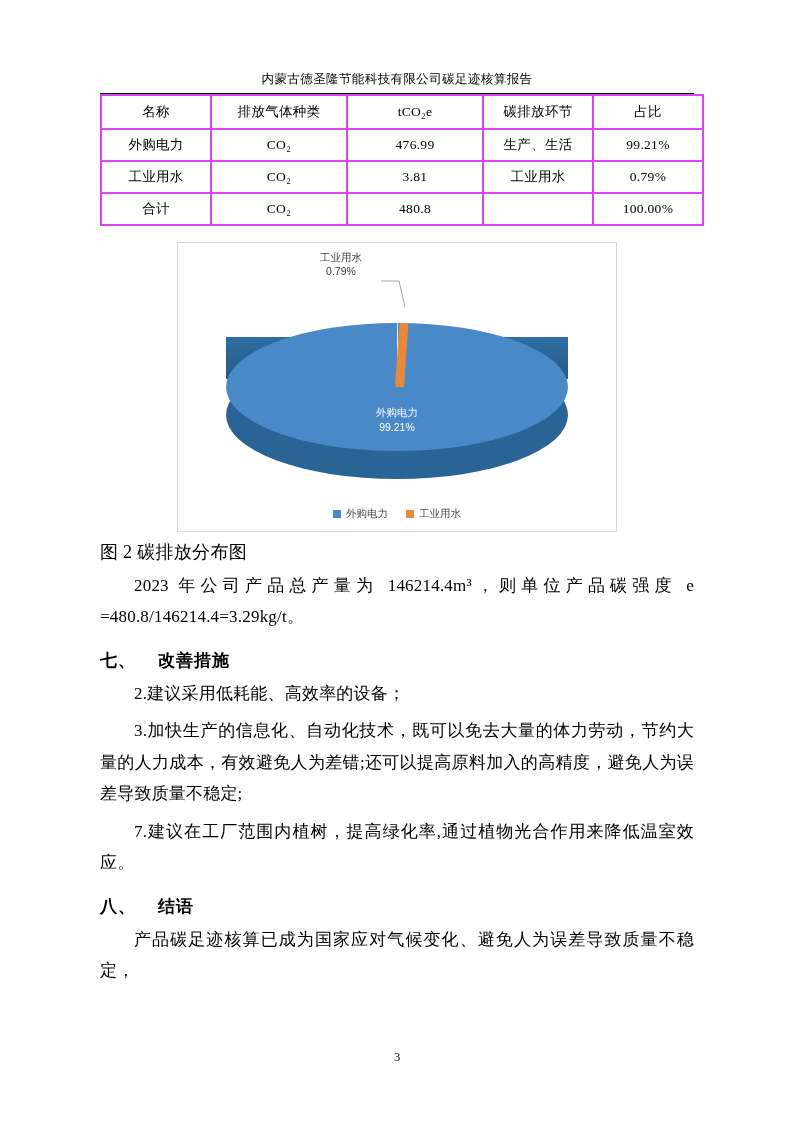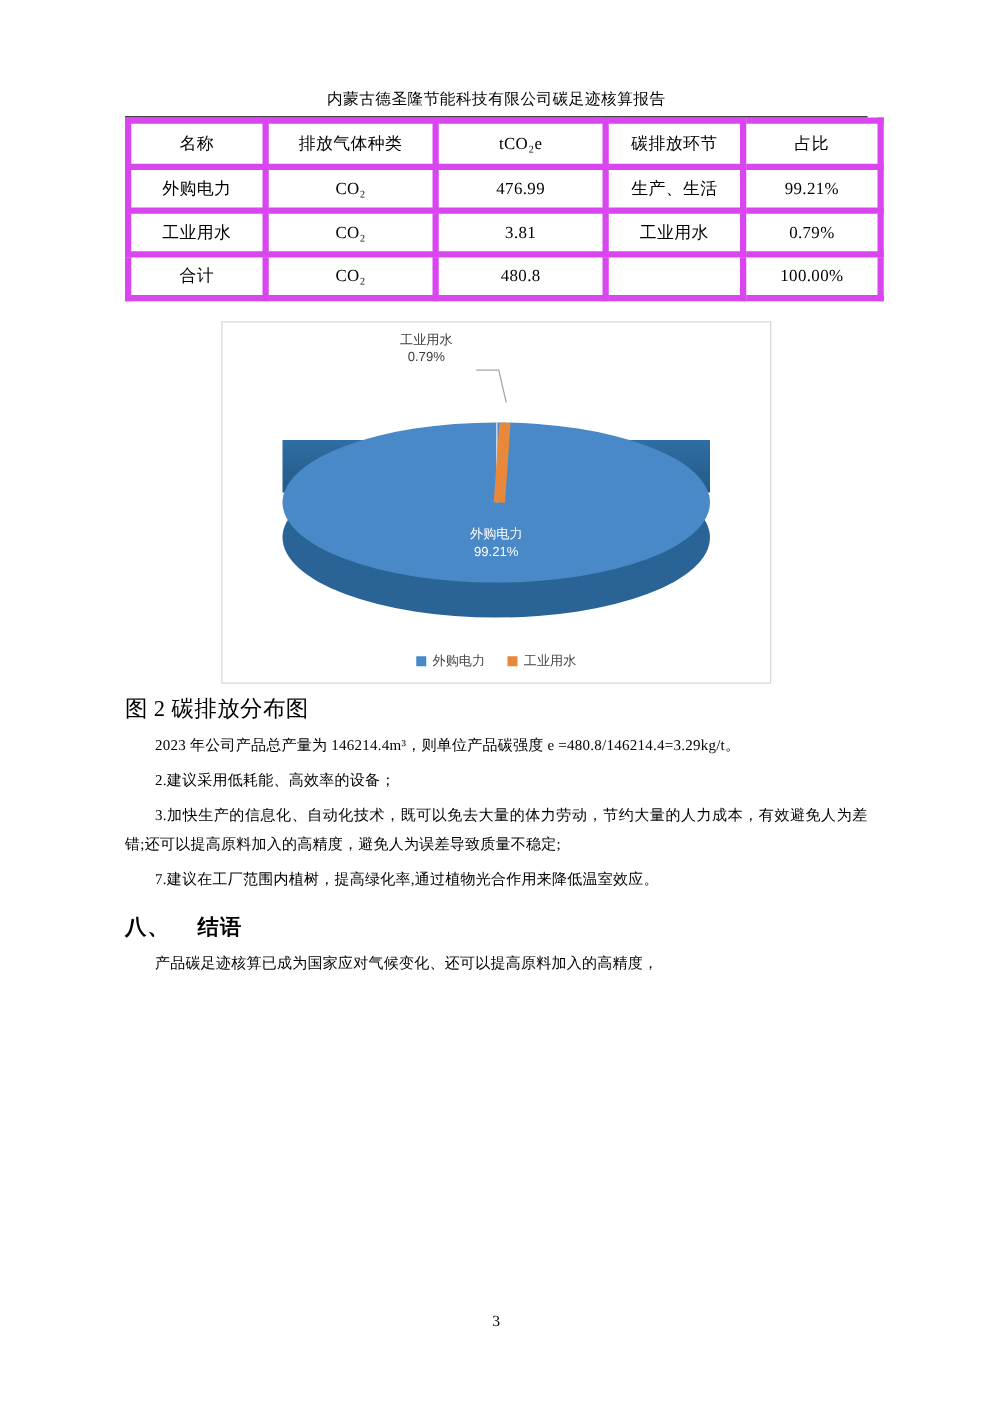--- a/index.html
+++ b/index.html
@@ -42,21 +42,21 @@
     margin-bottom: 8px;
     letter-spacing: 0.3px;
   }
   table.data-table {
     border-collapse: collapse;
     width: 572px;
     margin: 0 auto;
     table-layout: fixed;
   }
   table.data-table td, table.data-table th {
-    border: 5px solid #d946ef;
+    border: 2px solid #d946ef;
     text-align: center;
     font-size: 13.5px;
     height: 30px;
     font-weight: normal;
     padding: 0 2px;
     letter-spacing: 0.3px;
   }
   table.data-table thead td {
     height: 32px;
   }
@@ -179,21 +179,21 @@
   .legend-item { display: flex; align-items: center; gap: 5px; }
   .legend-swatch { width: 8px; height: 8px; display: inline-block; }
   .fig-caption {
     font-size: 18px;
     font-weight: normal;
     margin-top: 8px;
     letter-spacing: 0.3px;
   }
   
   p.para {
-    font-size: 12px;
+    font-size: 17px;
     line-height: 1.85;
     margin: 6px 0 0 0;
     text-align: justify;
     text-justify: inter-ideograph;
     text-indent: 2em;
     letter-spacing: 0.2px;
   }
   h2.section {
     font-size: 17px;
     font-weight: bold;
@@ -295,25 +295,28 @@
         <span class="legend-swatch" style="background:#e8883a"></span>
         <span>工业用水</span>
       </span>
     </div>
   </div>
 
   <div class="fig-caption">图 2 碳排放分布图</div>
 
   <p class="para">2023 年公司产品总产量为 146214.4m³，则单位产品碳强度 e =480.8/146214.4=3.29kg/t。</p>
 
+  <h2 class="section">
+    <span class="num-label">七、</span><span>改善措施</span>
+  </h2>
 
   <p class="para">2.建议采用低耗能、高效率的设备；</p>
   <p class="para">3.加快生产的信息化、自动化技术，既可以免去大量的体力劳动，节约大量的人力成本，有效避免人为差错;还可以提高原料加入的高精度，避免人为误差导致质量不稳定;</p>
   <p class="para">7.建议在工厂范围内植树，提高绿化率,通过植物光合作用来降低温室效应。</p>
 
   <h2 class="section">
     <span class="num-label">八、</span><span>结语</span>
   </h2>
 
-  <p class="para">产品碳足迹核算已成为国家应对气候变化、还可以提高原料加入的高精度，</p>
+  <p class="para">产品碳足迹核算已成为国家应对气候变化、避免人为误差导致质量不稳定，</p>
 
   <div class="page-number">3</div>
 </div>
 
 </body></html>

